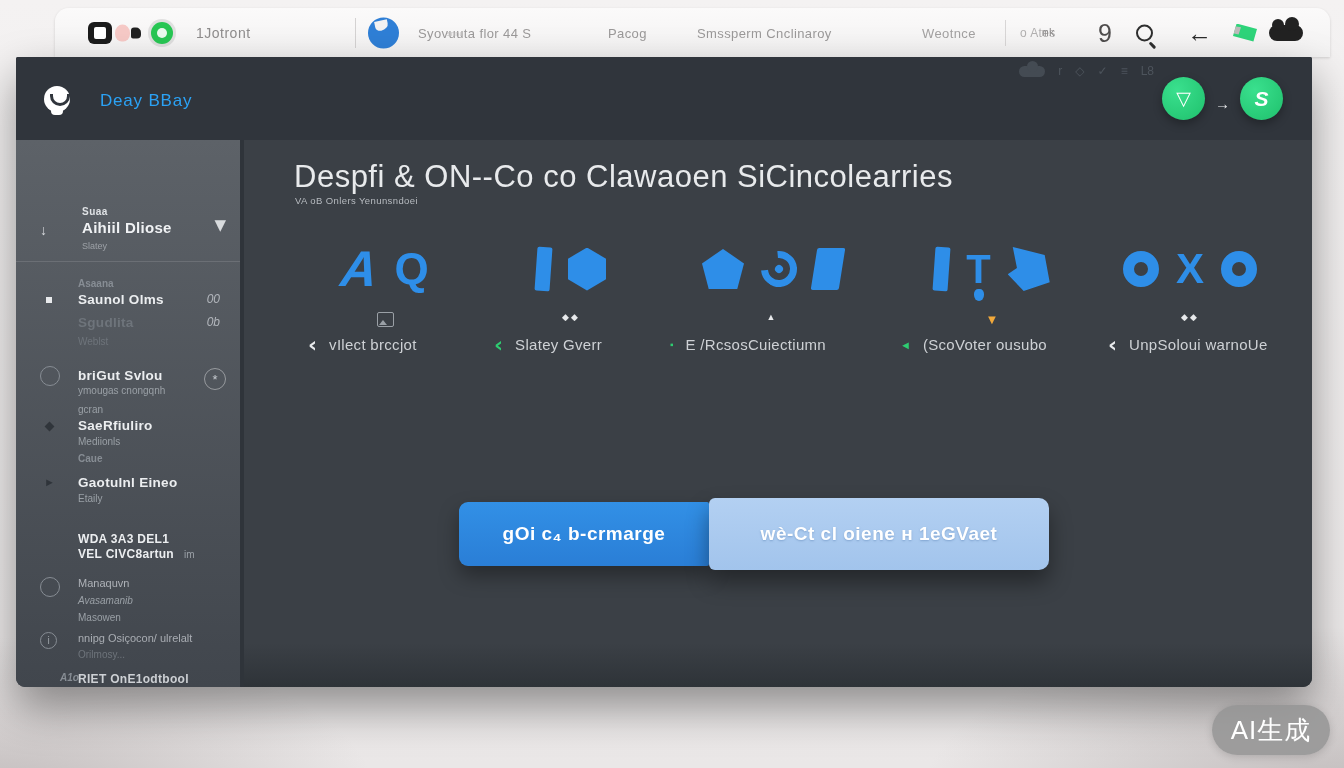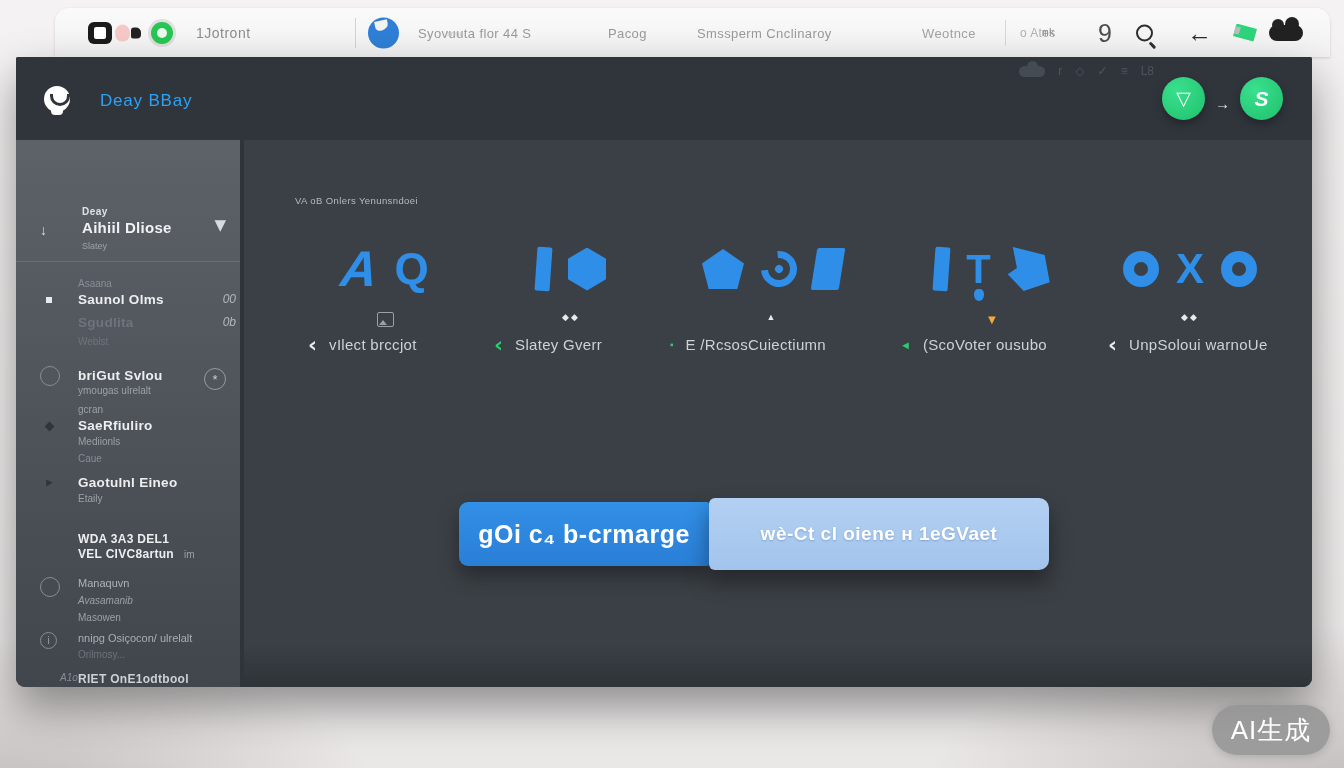--- a/index.html
+++ b/index.html
@@ -83,24 +83,24 @@
 
   .sb-profile { top:64px; height:58px; border-bottom:1px solid rgba(255,255,255,.12); }
   .sb-profile .arr { position:absolute; left:24px; top:18px; font-size:14px; color:#d7dadd; }
   .sb-profile .eyebrow { position:absolute; left:66px; top:2px; font-size:10px; font-weight:bold; color:#dfe2e5; letter-spacing:.5px; }
   .sb-profile .name { position:absolute; left:66px; top:15px; font-size:15px; font-weight:bold; color:#f0f2f4; letter-spacing:.3px; }
   .sb-profile .subt { position:absolute; left:66px; top:37px; font-size:9px; color:#9da1a7; }
   .sb-profile .chev { position:absolute; right:14px; top:14px; font-size:15px; color:#d8dbde; }
 
   .sb-label { font-size:13.5px; font-weight:bold; color:#eceef0; letter-spacing:.3px; }
   .sb-sub { font-size:10px; color:#9aa0a6; }
-  .faint { color:#878d94; font-weight:normal; }
+  .faint { color:#878d94; font-weight:bold; }
   .faint2 { color:#6e747b; }
   .sb-ind { left:62px; }
-  .badge { position:absolute; right:4px; font-size:12px; font-style:italic; color:#b2b6bc;margin-left:40px; }
+  .badge { position:absolute; right:20px; font-size:12px; font-style:italic; color:#b2b6bc;margin-left:40px; }
   .bullet-sq { position:absolute; left:30px; width:6px; height:6px; background:#e8eaec; }
   .ic-circ { position:absolute; left:24px; width:20px; height:20px; border:1.5px solid #878d94; border-radius:50%; color:#9aa0a6; font-size:10px; display:flex; align-items:center; justify-content:center; }
   .badge-circ { position:absolute; right:14px; width:22px; height:22px; border:1.5px solid rgba(255,255,255,.4); border-radius:50%; color:#c6cacf; font-size:13px; display:flex; align-items:center; justify-content:center; }
   .flag-ic { position:absolute; left:28px; font-size:11px; color:#2f343a; }
   .dk-dot { position:absolute; left:30px; width:7px; height:7px; background:#30353b; transform:rotate(45deg); }
 
   
   .main { position:absolute; left:224px; top:83px; width:1072px; height:547px;
     background:linear-gradient(#3b4046 92%, #2e3338); border-left:4px solid #2f343a; }
   .main-title { position:absolute; left:50px; top:19px; font-size:31px; color:#e8eaec; letter-spacing:.5px; }
@@ -135,21 +135,21 @@
   .para { width:28px; height:42px; background:#2e8ee8; transform:skewX(-9deg); border-radius:2px; }
   .folded { width:42px; height:44px; background:#2e8ee8; clip-path:polygon(12% 0, 88% 18%, 100% 80%, 38% 100%, 0 62%, 22% 48%); }
   .ring { width:36px; height:36px; border:11px solid #2e8ee8; border-radius:50%; }
   .img-marker { display:inline-block; width:17px; height:15px; border:1.5px solid #9aa0a6; border-radius:2px; position:relative; }
   .img-marker::after { content:""; position:absolute; left:1px; bottom:1px; width:0; height:0; border-left:4px solid transparent; border-right:4px solid transparent; border-bottom:5px solid #9aa0a6; }
   .yellow { color:#f2a93b; font-size:13px; letter-spacing:0; }
   .m-dd { font-size:9px; }
 
   .btn-row { position:absolute; top:358px; left:0; width:100%; }
   .btn { position:absolute; display:flex; align-items:center; justify-content:center; font-weight:bold; color:#fff; }
-  .btn-primary { left:215px; top:4px; width:250px; height:64px; background:linear-gradient(#3290e6,#2a7ed6); border-radius:9px 2px 2px 9px; font-size:25px; letter-spacing:.5px; box-shadow:0 10px 20px rgba(0,0,0,.35); }
+  .btn-primary { left:215px; top:4px; width:250px; height:64px; background:linear-gradient(#3290e6,#2a7ed6); border-radius:9px 2px 2px 9px; font-size:19px; letter-spacing:.5px; box-shadow:0 10px 20px rgba(0,0,0,.35); }
   .btn-light { left:465px; top:0; width:340px; height:72px; background:linear-gradient(#b3d0f2,#a2c4ec); border-radius:6px 10px 10px 6px; font-size:19px; letter-spacing:.5px; box-shadow:0 12px 22px rgba(0,0,0,.4); text-shadow:0 1px 2px rgba(90,130,180,.5); }
 
   
   .watermark { position:absolute; right:14px; bottom:13px; width:118px; height:50px; background:rgba(148,148,148,.85); border-radius:26px; display:flex; align-items:center; justify-content:center; color:#fff; font-size:26px; letter-spacing:1px; box-shadow:0 2px 8px rgba(0,0,0,.15); }
 </style>
 </head>
 <body>
 
 <div class="chrome">
   <span class="abs wc-square"></span>
@@ -190,21 +190,21 @@
     <span class="hbtn hbtn-1">▽</span>
     <span class="hbtn-arrow">→</span>
     <span class="hbtn hbtn-2">S</span>
   </div>
 
   <aside class="sidebar">
 
 
     <div class="sb sb-profile">
       <span class="arr">↓</span>
-      <span class="eyebrow">Deay</span>
+      <span class="eyebrow">Suaa</span>
       <span class="name">Aihiil Dliose</span>
       <span class="subt">Slatey</span>
       <span class="chev">▼</span>
     </div>
 
     <span class="sb sb-ind sb-sub faint" style="top:138px;">Asaana</span>
 
     <div class="sb" style="top:152px;">
       <span class="bullet-sq" style="top:5px;"></span>
       <span class="sb-label sb-ind" style="position:absolute;">Saunol Olms</span>
@@ -214,21 +214,21 @@
     <div class="sb" style="top:175px;">
       <span class="sb-label sb-ind faint2" style="position:absolute;">Sgudlita</span>
       <span class="badge faint2" style="top:0;">0b</span>
     </div>
 
     <span class="sb sb-ind sb-sub faint2" style="top:196px;">Weblst</span>
 
     <div class="sb" style="top:228px;">
       <span class="ic-circ" style="top:-2px;"></span>
       <span class="sb-label sb-ind" style="position:absolute;">briGut Svlou</span>
-      <span class="sb-sub sb-ind" style="position:absolute; top:17px;">ymougas ulrelalt</span>
+      <span class="sb-sub sb-ind" style="position:absolute; top:17px;">ymougas cnongqnh</span>
       <span class="sb-sub sb-ind" style="position:absolute; top:36px;">gcran</span>
       <span class="badge-circ" style="top:0;">*</span>
     </div>
 
     <div class="sb" style="top:278px;">
       <span class="dk-dot" style="top:5px;"></span>
       <span class="sb-label sb-ind" style="position:absolute;">SaeRfiuliro</span>
       <span class="sb-sub sb-ind" style="position:absolute; top:18px;">Mediionls</span>
     </div>
 
@@ -259,20 +259,21 @@
       <span class="sb-sub sb-ind faint2" style="position:absolute; top:17px;">Orilmosy...</span>
     </div>
 
     <div class="sb" style="top:532px;">
       <span class="sb-sub faint" style="position:absolute; left:44px; font-style:italic;">A1o</span>
       <span class="sb-label sb-ind" style="position:absolute; font-size:12px; color:#cdd0d4;">RIET OnE1odtbool</span>
     </div>
   </aside>
 
   <section class="main">
+    <h1 class="main-title" style="font-weight:normal;">Despfi &amp; ON--Co co Clawaoen SiCincolearries</h1>
     <div class="main-sub">VA oB Onlers Yenunsndoei</div>
 
     <div class="cat c1">
       <div class="cat-icons">
         <span class="blue gA">A</span>
         <span class="blue gQ">Q</span>
       </div>
       <div class="cat-marker"><span class="img-marker"></span></div>
       <div class="cat-label-row">
         <span class="chev">‹</span>

